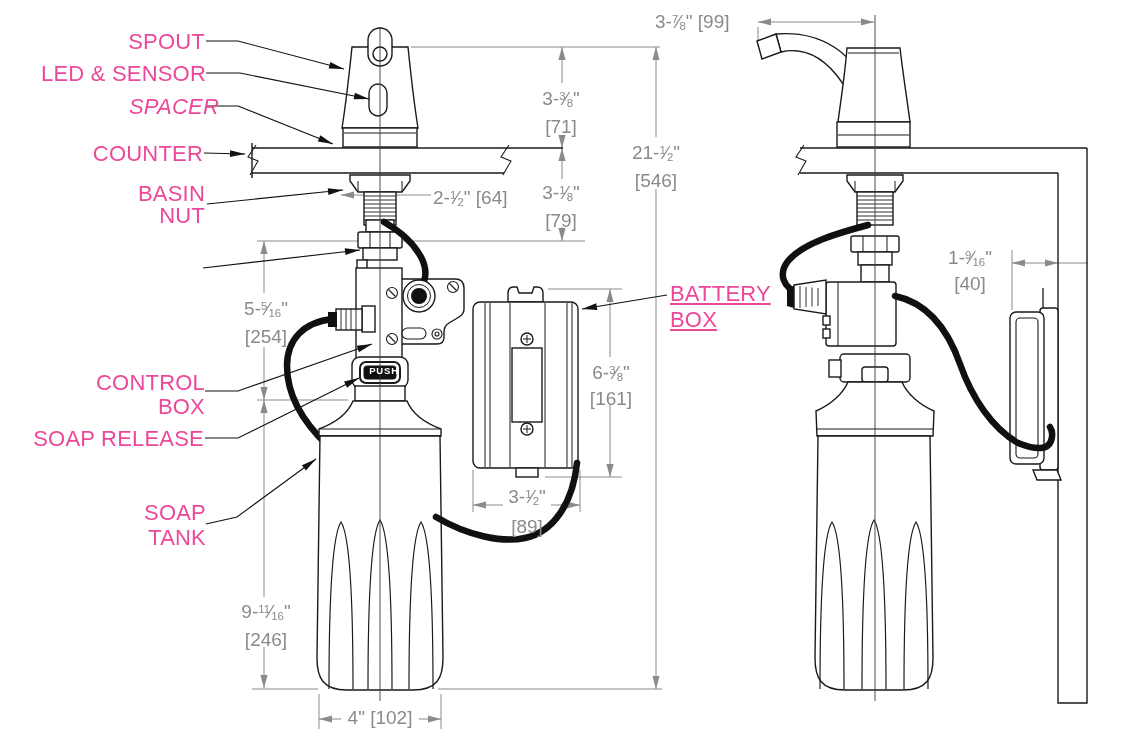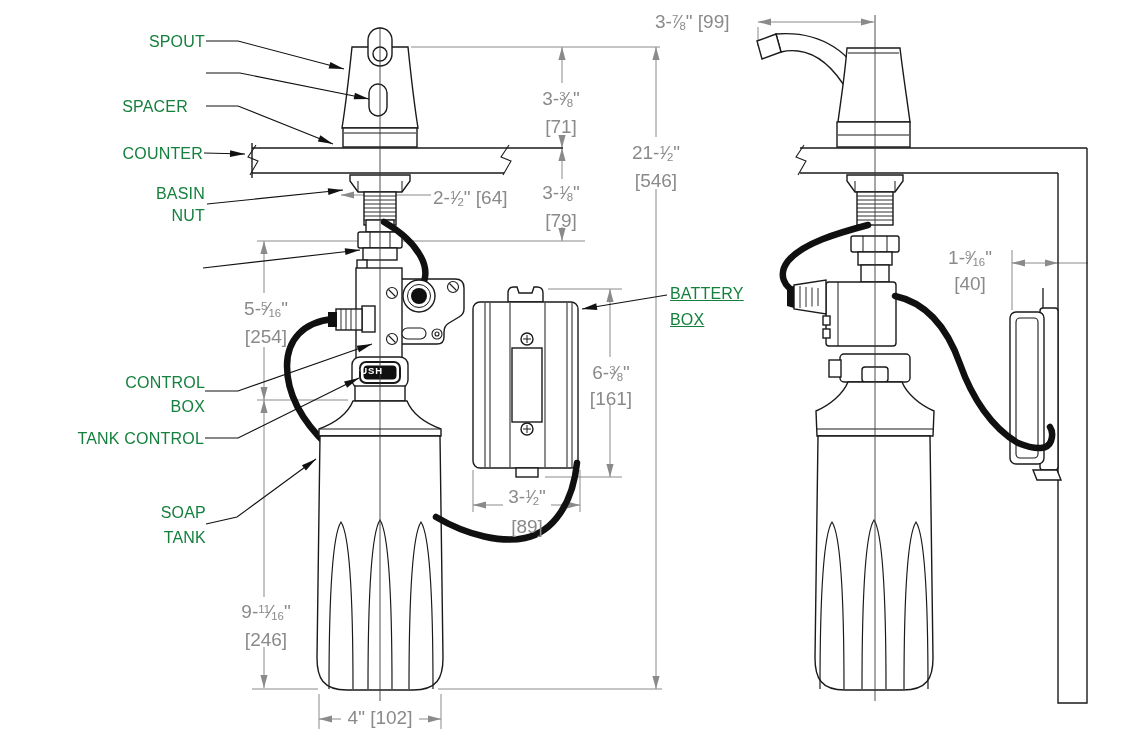--- a/index.html
+++ b/index.html
@@ -1,19 +1,19 @@
 <!DOCTYPE html>
 <html><head>
 <meta charset="utf-8">
 <style>
   html,body{margin:0;padding:0;background:#fff;}
   .canvas{position:relative;width:1132px;height:735px;background:#fff;overflow:hidden;
           font-family:"Liberation Sans", sans-serif;}
   .canvas svg{position:absolute;left:0;top:0;}
-  .lbl{position:absolute;color:#15803d;font-size:16px;line-height:23px;letter-spacing:.2px;white-space:nowrap;}
+  .lbl{position:absolute;color:#ec4899;font-size:22px;line-height:23px;letter-spacing:.2px;white-space:nowrap;}
   .lbl.r{text-align:right;}
   .dim{position:absolute;color:#8a8a8a;font-size:19px;line-height:23px;text-align:center;white-space:nowrap;}
   .dim.ctr{transform:translateX(-50%);}
   .fx{white-space:nowrap;}
   .fx sup{font-size:60%;vertical-align:.45em;margin-right:-1px;}
   .fx sub{font-size:60%;vertical-align:-.18em;margin-left:-1px;}
   .push-txt{position:absolute;color:#fff;font-size:9.5px;font-weight:bold;letter-spacing:.8px;
             transform:translateX(-50%);}
 </style>
 </head>
@@ -224,42 +224,43 @@
     <path d="M667,295 L582,309" marker-end="url(#ab)"></path>
   </g>
 
   <g stroke="#3a3a3a" stroke-width=".9" fill="none">
     <path d="M380,27 V701"></path>
     <path d="M875,15 V701"></path>
   </g>
 </svg>
 
   <div class="lbl r" style="right:927px;top:30px;">SPOUT</div>
-  <div class="lbl r" style="right:944px;top:95px;">SPACER</div>
+  <div class="lbl r" style="right:926px;top:62px;">LED &amp; SENSOR</div>
+  <div class="lbl r" style="right:913px;top:95px;font-style:italic;">SPACER</div>
   <div class="lbl r" style="right:929px;top:142px;">COUNTER</div>
   <div class="lbl r" style="right:927px;top:183px;line-height:22px;">
     <div>BASIN</div>
     <div>NUT</div>
   </div>
   <div class="lbl r" style="right:931px;top:254px;line-height:24px;">
   </div>
   <div class="lbl r" style="right:927px;top:371px;line-height:24px;">
     <div>CONTROL</div>
     <div>BOX</div>
   </div>
-  <div class="lbl r" style="right:928px;top:427px;">TANK CONTROL</div>
+  <div class="lbl r" style="right:928px;top:427px;">SOAP RELEASE</div>
   <div class="lbl r" style="right:926px;top:500px;line-height:25px;">
     <div>SOAP</div>
     <div>TANK</div>
   </div>
   <div class="lbl" style="left:670px;top:281px;line-height:26px;text-decoration:underline;">
     <div>BATTERY</div>
     <div>BOX</div>
   </div>
-  <div class="push-txt" style="left:368px;top:365px;">PUSH</div>
+  <div class="push-txt" style="left:384px;top:365px;">PUSH</div>
 
   <div class="dim ctr" style="left:561px;top:85px;">
     <div>3-<span class="fx"><sup>3</sup>⁄<sub>8</sub></span>"</div>
     <div>[71]</div>
   </div>
   <div class="dim ctr" style="left:561px;top:179px;">
     <div>3-<span class="fx"><sup>1</sup>⁄<sub>8</sub></span>"</div>
     <div>[79]</div>
   </div>
   <div class="dim" style="left:433px;top:184px;">2-<span class="fx"><sup>1</sup>⁄<sub>2</sub></span>" [64]</div>

